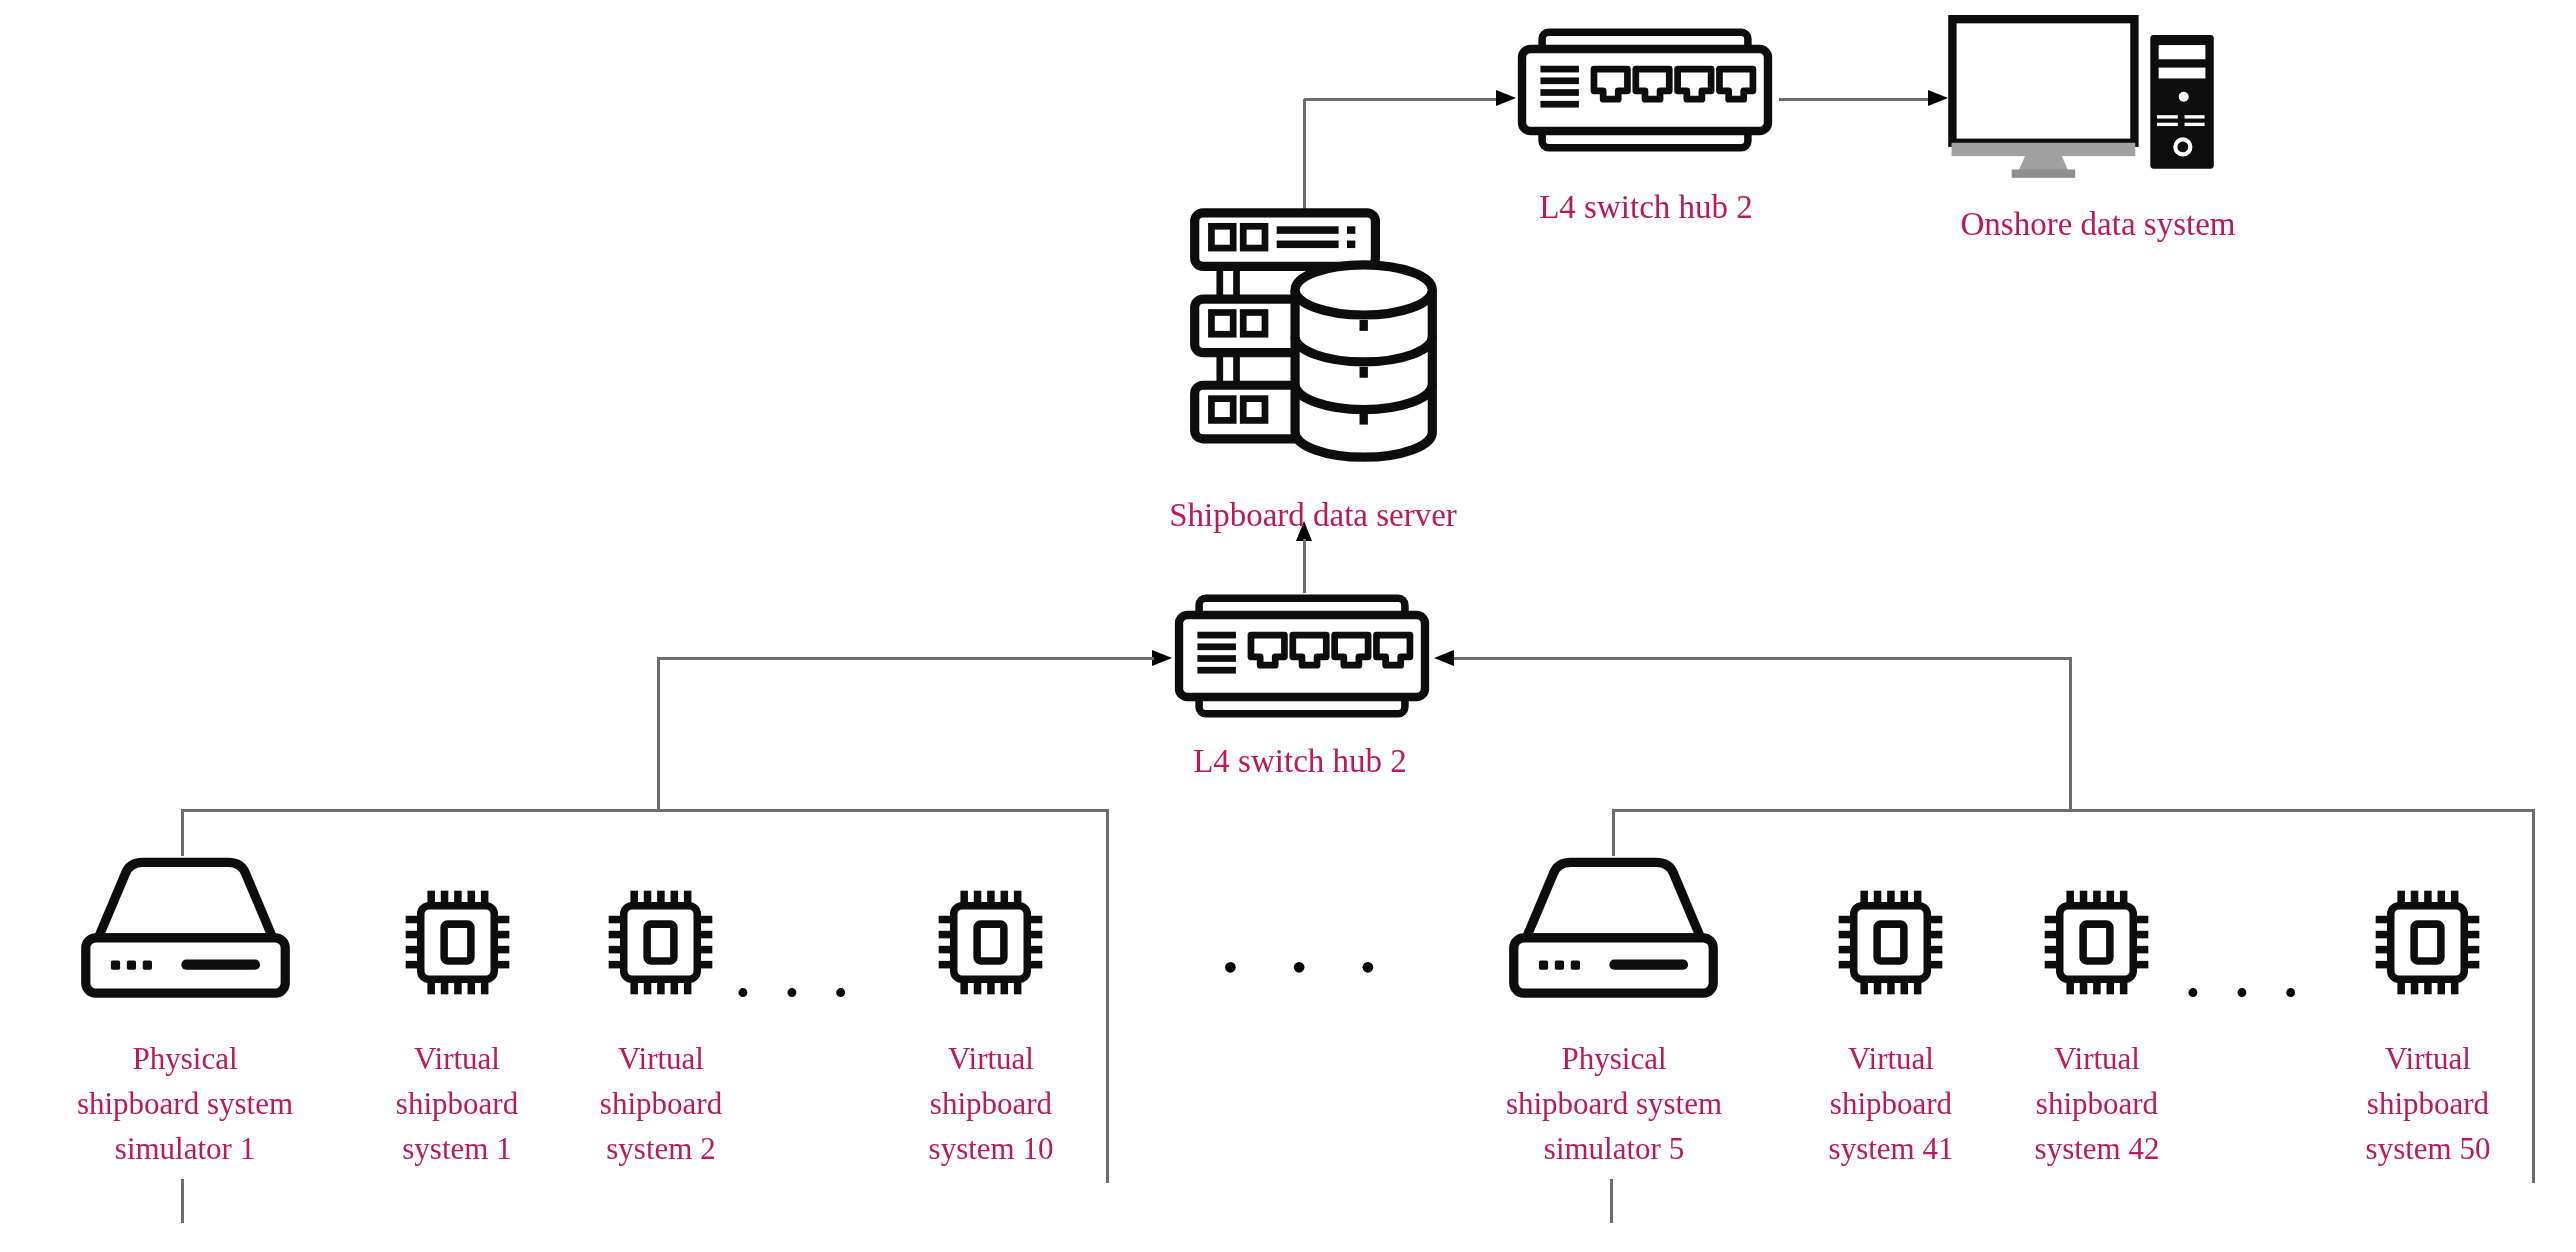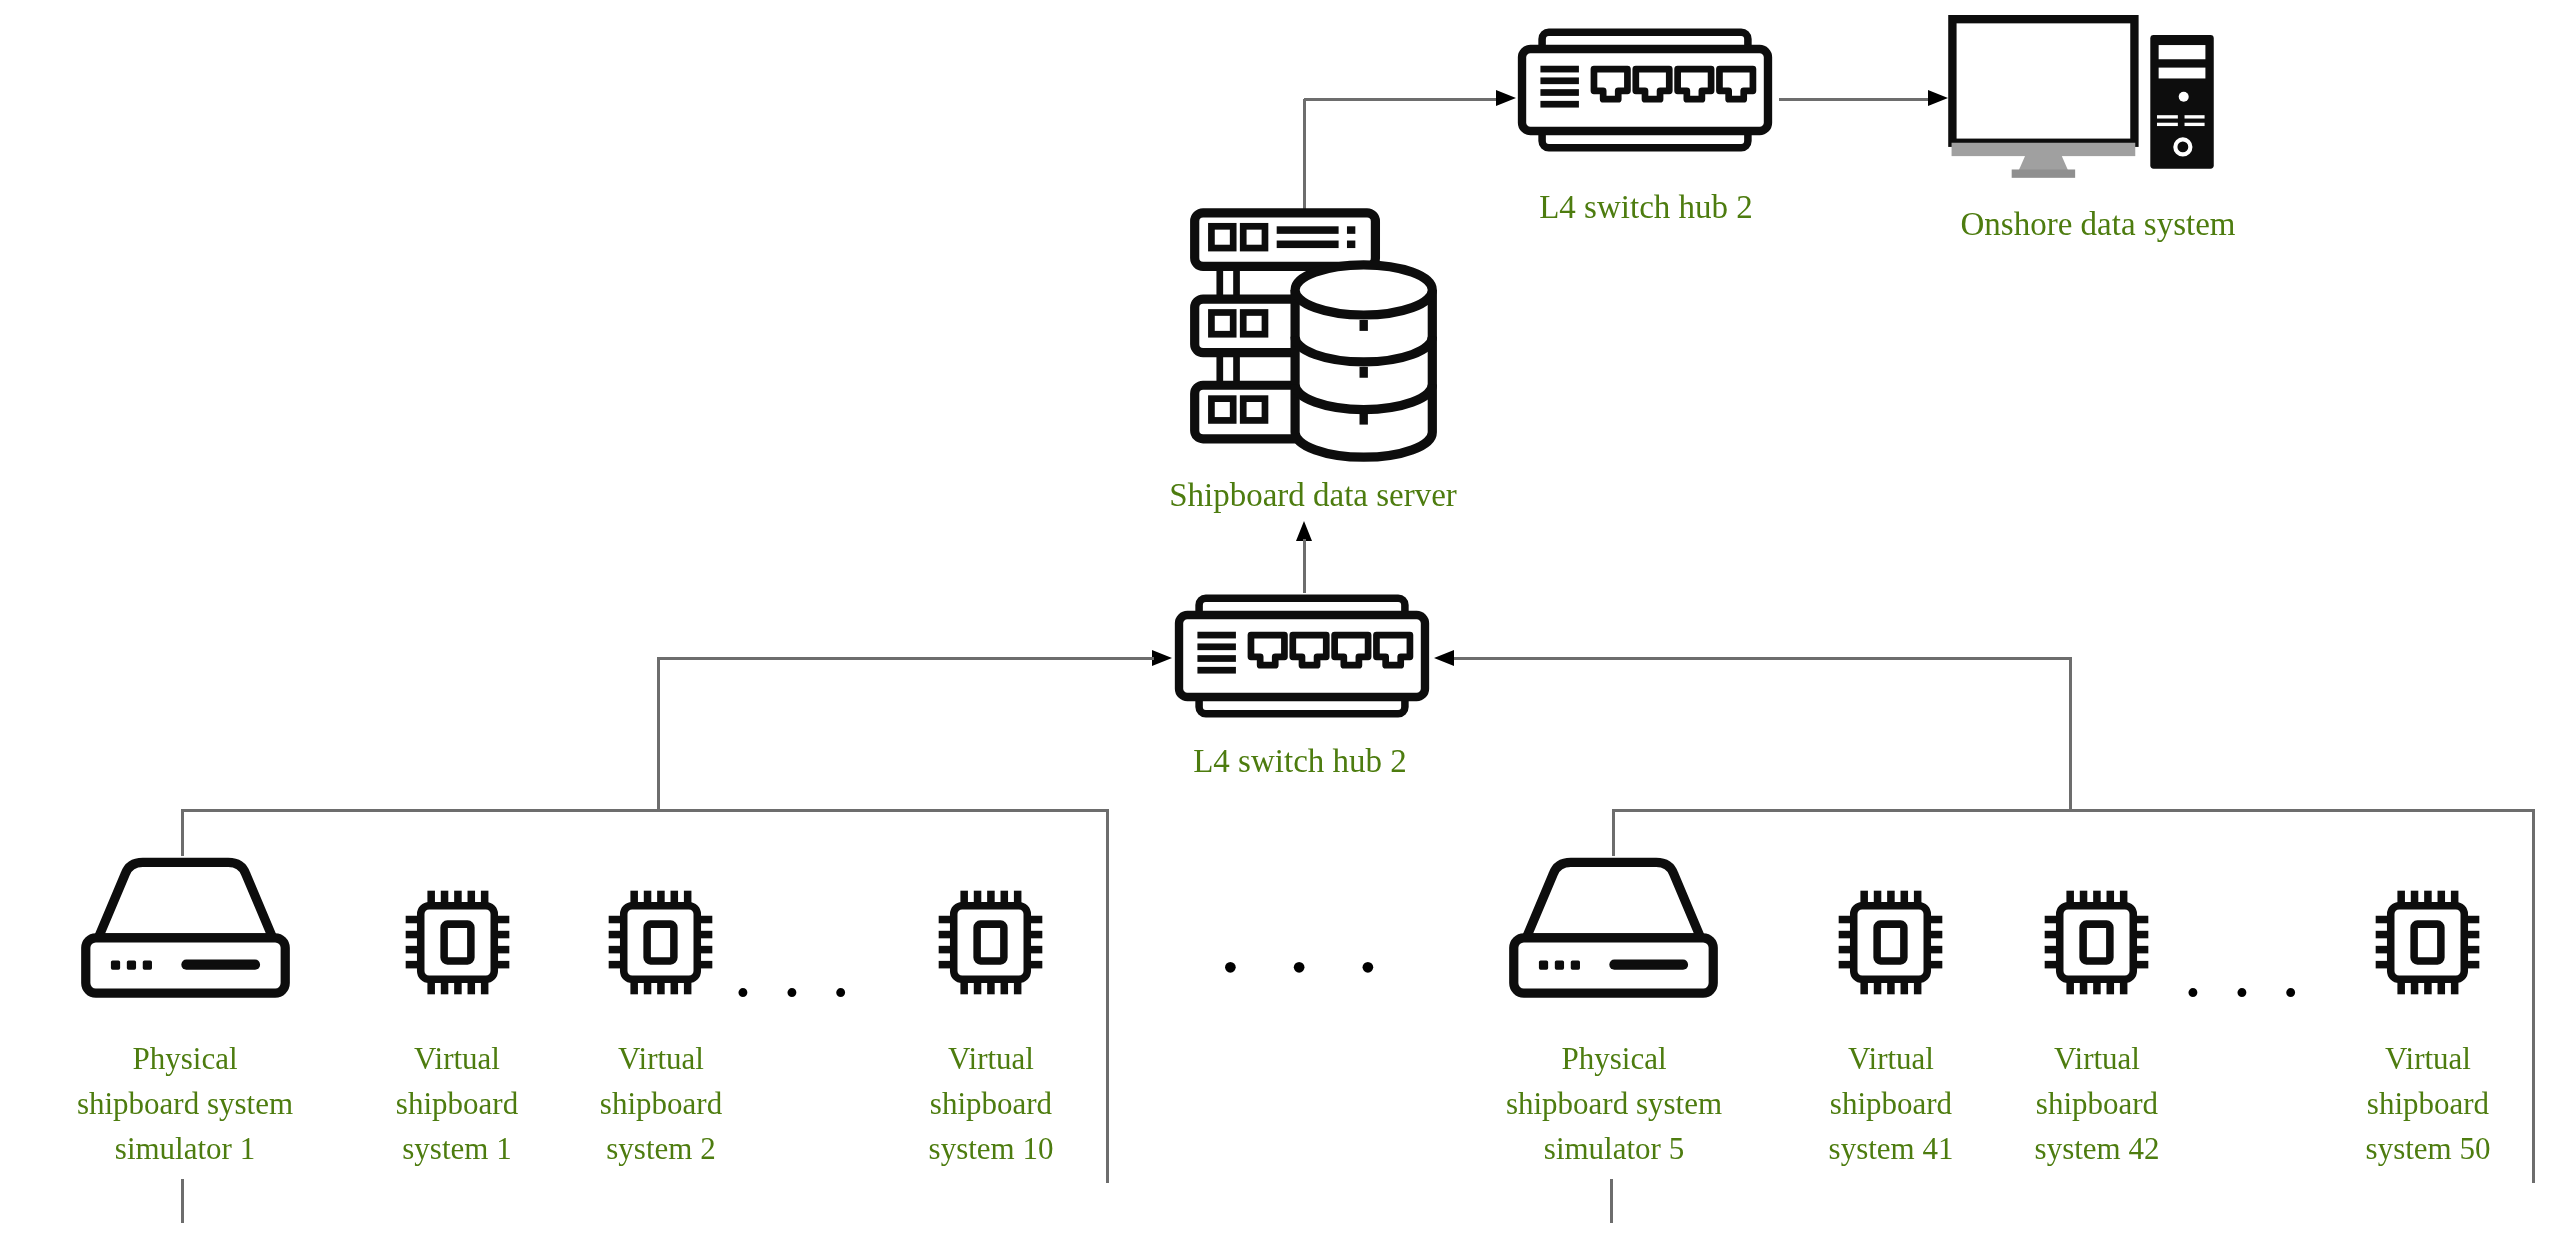--- a/index.html
+++ b/index.html
@@ -1,20 +1,20 @@
 <!DOCTYPE html>
 <html style="font-size:13.4px"><head>
 <meta charset="utf-8">
 <style>
   html,body{margin:0;padding:0;background:#ffffff;}
   .canvas{position:relative;width:2576px;height:1253px;background:#ffffff;overflow:hidden;
           font-family:"Liberation Serif", serif;color:#141414;}
   .icon{position:absolute;display:block;}
   .lbl{position:absolute;transform:translateX(-50%);text-align:center;white-space:pre-line;
-       font-size:33px;line-height:1.32;color:#4d7c0f;}
+       font-size:33px;line-height:1.32;color:#be185d;}
   .lbl.multi{font-size:31px;line-height:1.45;}
   .line{position:absolute;background:#6d6d6d;}
   .line.h{height:2.5px;}
   .line.v{width:2.5px;}
   .arr{position:absolute;width:0;height:0;border-style:solid;border-color:transparent;}
   .arr-right{border-width:8.4px 0 8.4px 20px;border-left-color:#000;}
   .arr-left{border-width:8.4px 20px 8.4px 0;border-right-color:#000;}
   .arr-up{border-width:0 8.4px 20px 8.4px;border-bottom-color:#000;}
   .dots-small{position:absolute;transform:translateX(-50%);font-weight:bold;font-size:55px;
               letter-spacing:8.4px;line-height:84px;color:#000;white-space:nowrap;}
@@ -148,21 +148,21 @@
   <div class="lbl" style="left:1646px;top:186px;">L4 switch hub 2</div>
 
   <svg class="icon" style="left:1948px;top:15px;" width="276" height="167" viewBox="0 0 330 200">
       <use href="#sym-monitor-tower"></use>
     </svg>
   <div class="lbl" style="left:2098px;top:203px;">Onshore data system</div>
 
   <svg class="icon" style="left:1188px;top:206px;" width="251" height="264" viewBox="0 0 300 315">
       <use href="#sym-serverdb"></use>
     </svg>
-  <div class="lbl" style="left:1313px;top:474px;">Shipboard data server</div>
+  <div class="lbl" style="left:1313px;top:494px;">Shipboard data server</div>
 
   <svg class="icon" style="left:1174px;top:593px;" width="256" height="126" viewBox="0 0 306 150">
       <use href="#sym-switch"></use>
     </svg>
   <div class="lbl" style="left:1300px;top:740px;">L4 switch hub 2</div>
 
   <svg class="icon" style="left:74px;top:854px;" width="223" height="176" viewBox="0 0 266 210">
       <use href="#sym-simulator"></use>
     </svg>
   <div class="lbl multi" style="left:185px;top:1037px;">Physical

